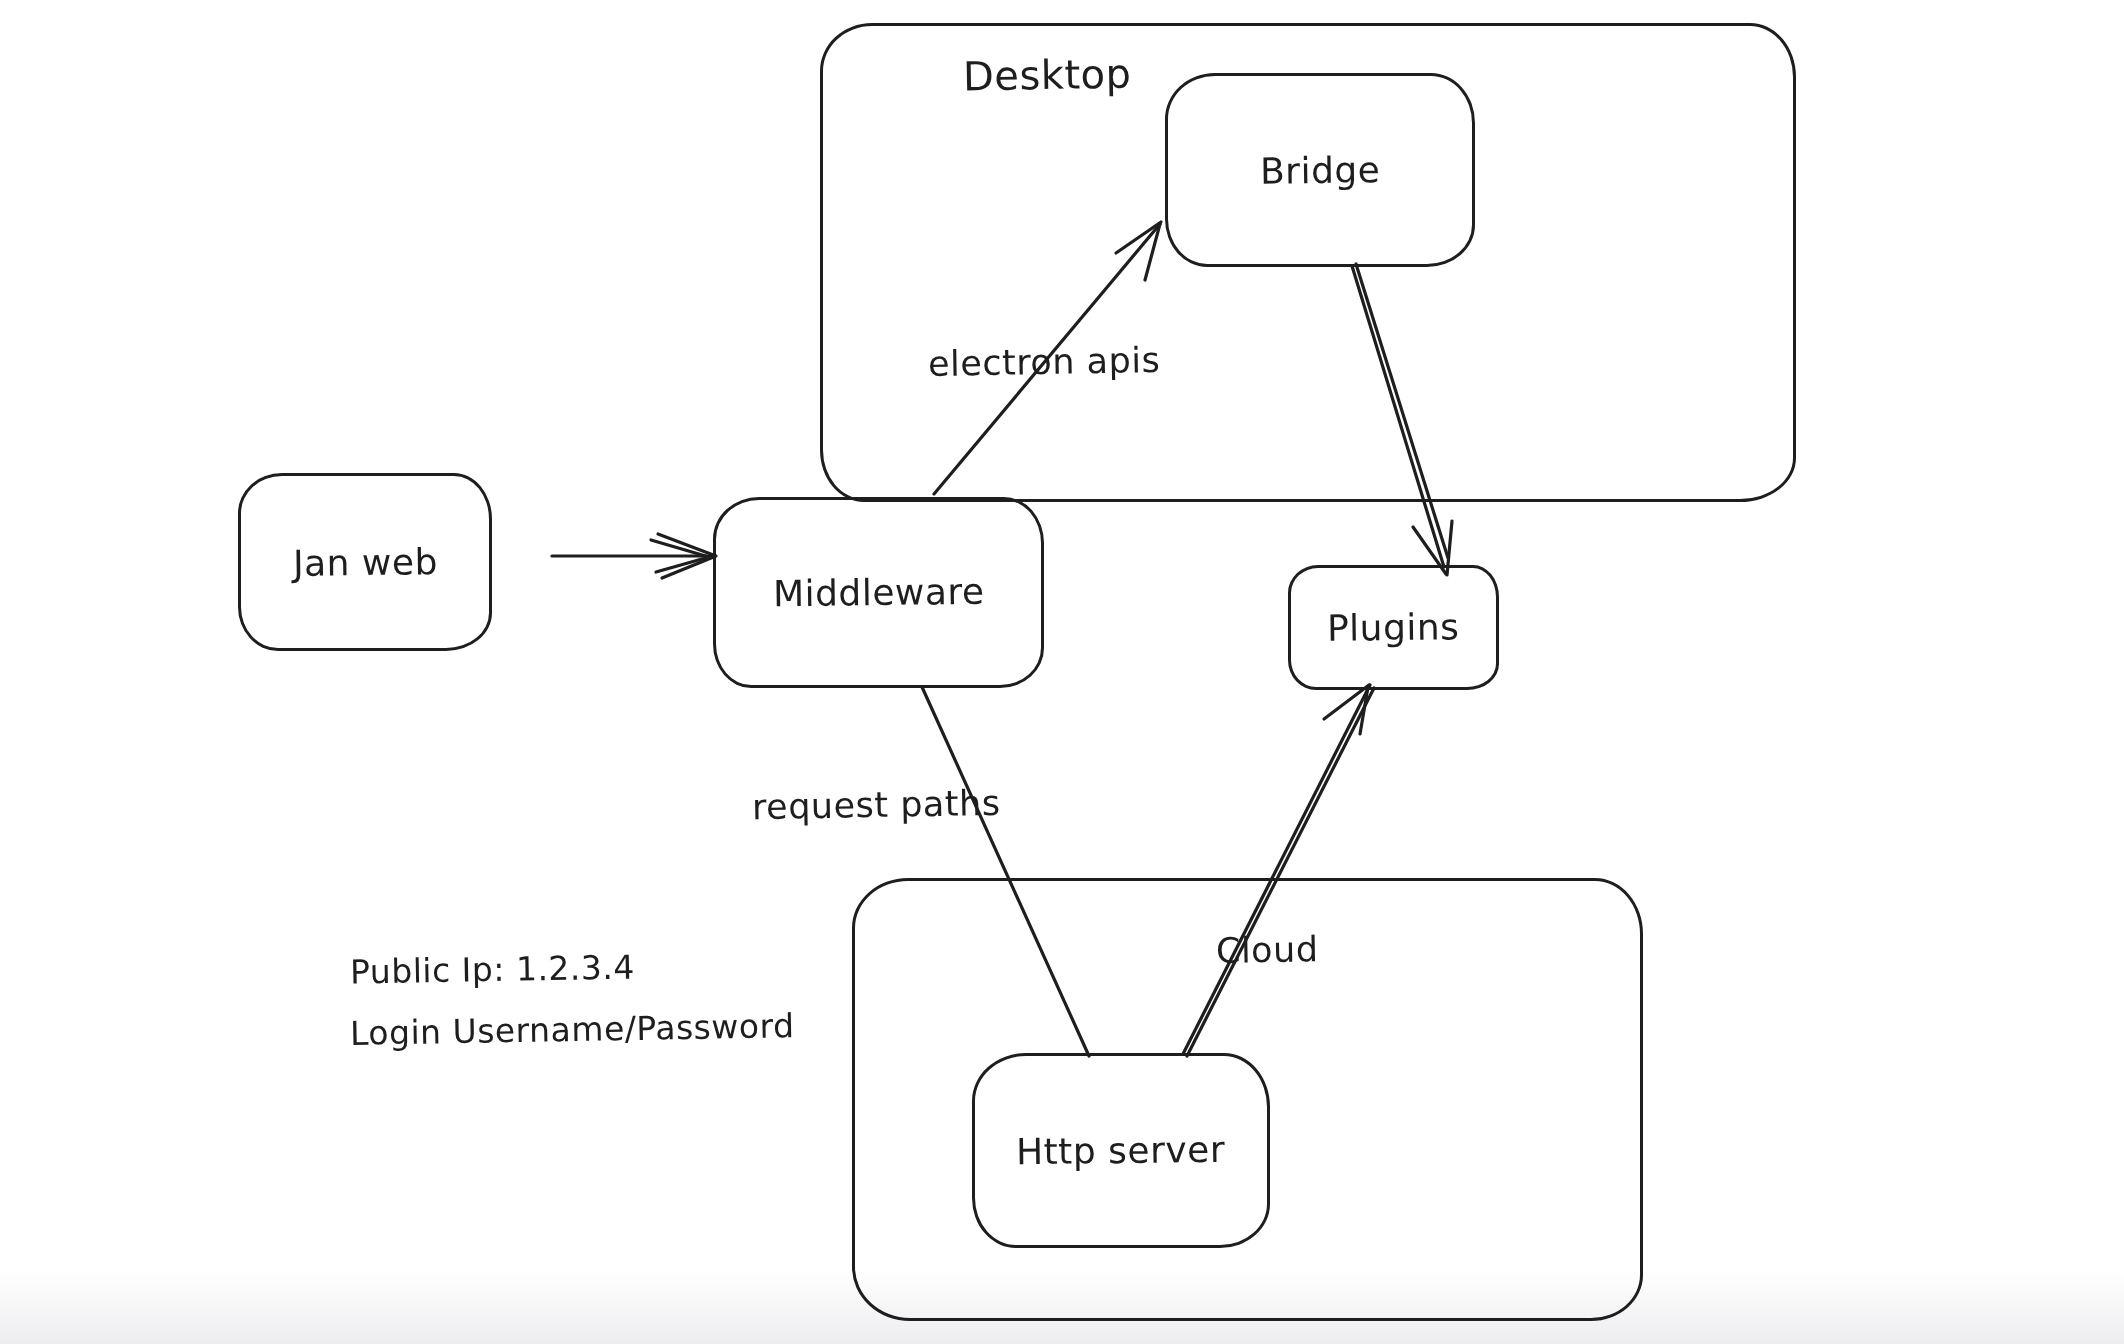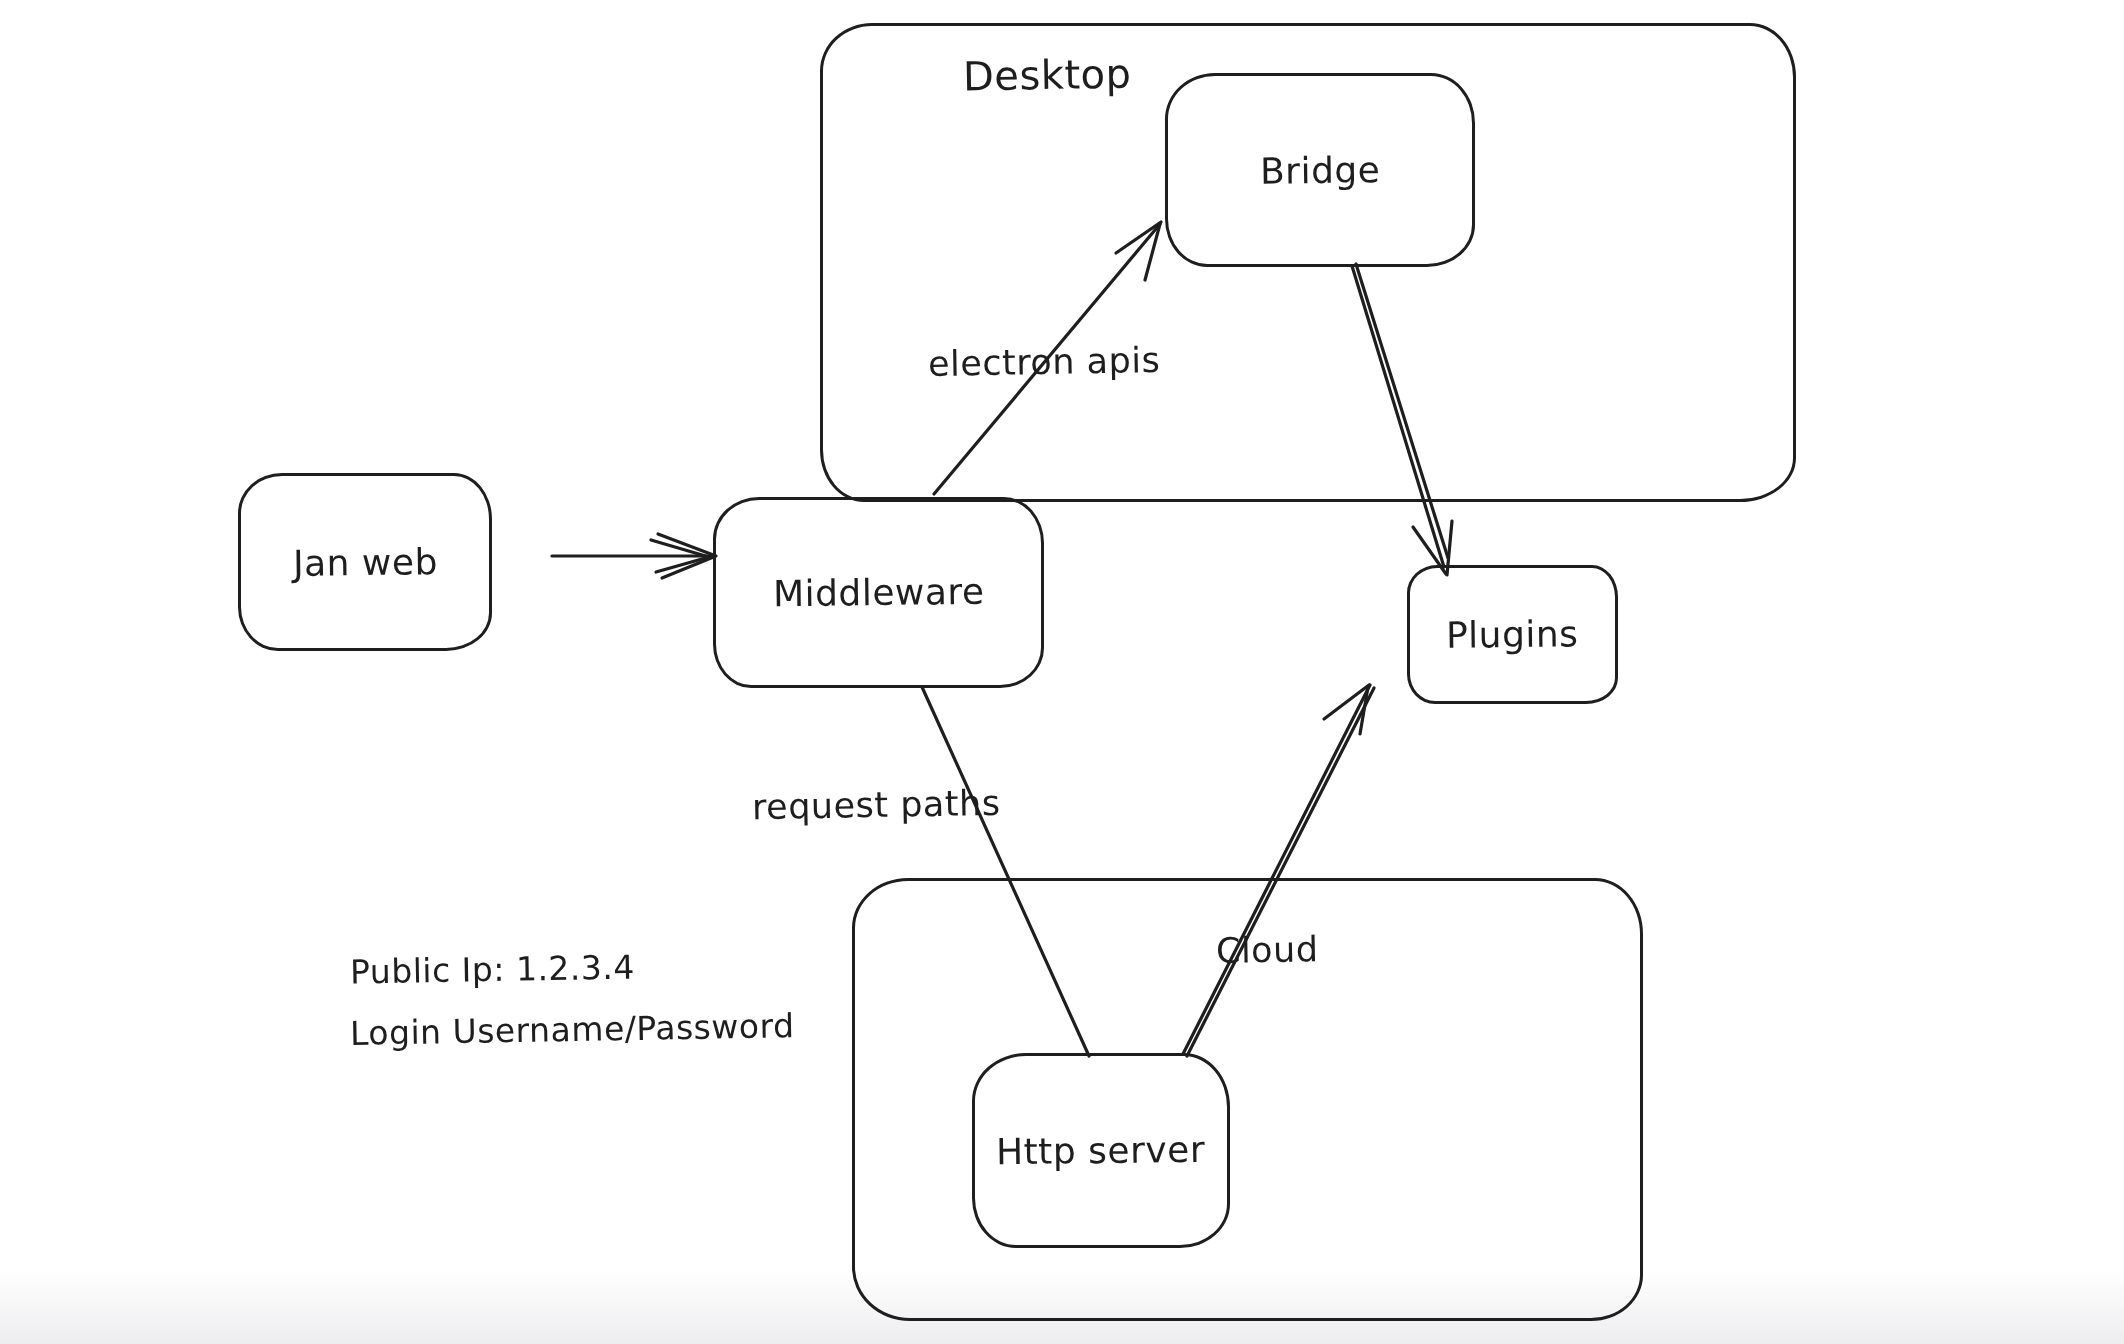--- a/index.html
+++ b/index.html
@@ -41,23 +41,23 @@
   #box-desktop{left:820px;top:23px;width:976px;height:479px;
     border-radius:52px 46px 56px 44px / 48px 54px 44px 52px;}
   #box-cloud{left:852px;top:878px;width:791px;height:443px;
     border-radius:56px 48px 52px 58px / 50px 56px 46px 54px;}
   #box-janweb{left:238px;top:473px;width:254px;height:178px;
     border-radius:44px 38px 46px 40px / 40px 46px 38px 44px;}
   #box-middleware{left:713px;top:497px;width:331px;height:191px;
     border-radius:46px 40px 44px 38px / 42px 46px 40px 44px;}
   #box-bridge{left:1165px;top:73px;width:310px;height:194px;
     border-radius:50px 44px 48px 42px / 46px 50px 42px 48px;}
-  #box-plugins{left:1407px;top:565px;width:211px;height:139px;
+  #box-plugins{left:1288px;top:565px;width:211px;height:125px;
     border-radius:30px 26px 32px 28px / 28px 32px 26px 30px;}
-  #box-httpserver{left:972px;top:1053px;width:258px;height:195px;
+  #box-httpserver{left:972px;top:1053px;width:298px;height:195px;
     border-radius:54px 46px 50px 44px / 48px 54px 44px 50px;}
 
   #lbl-desktop{left:963px;top:52px;font-size:40px;}
   #lbl-cloud{left:1216px;top:930px;}
   #lbl-electron-apis{left:928px;top:342px;}
   #lbl-request-paths{left:752px;top:785px;}
   #lbl-public-ip{left:350px;top:950px;font-size:33px;}
   #lbl-login{left:350px;top:1010px;font-size:33px;}
 </style>
 </head>

